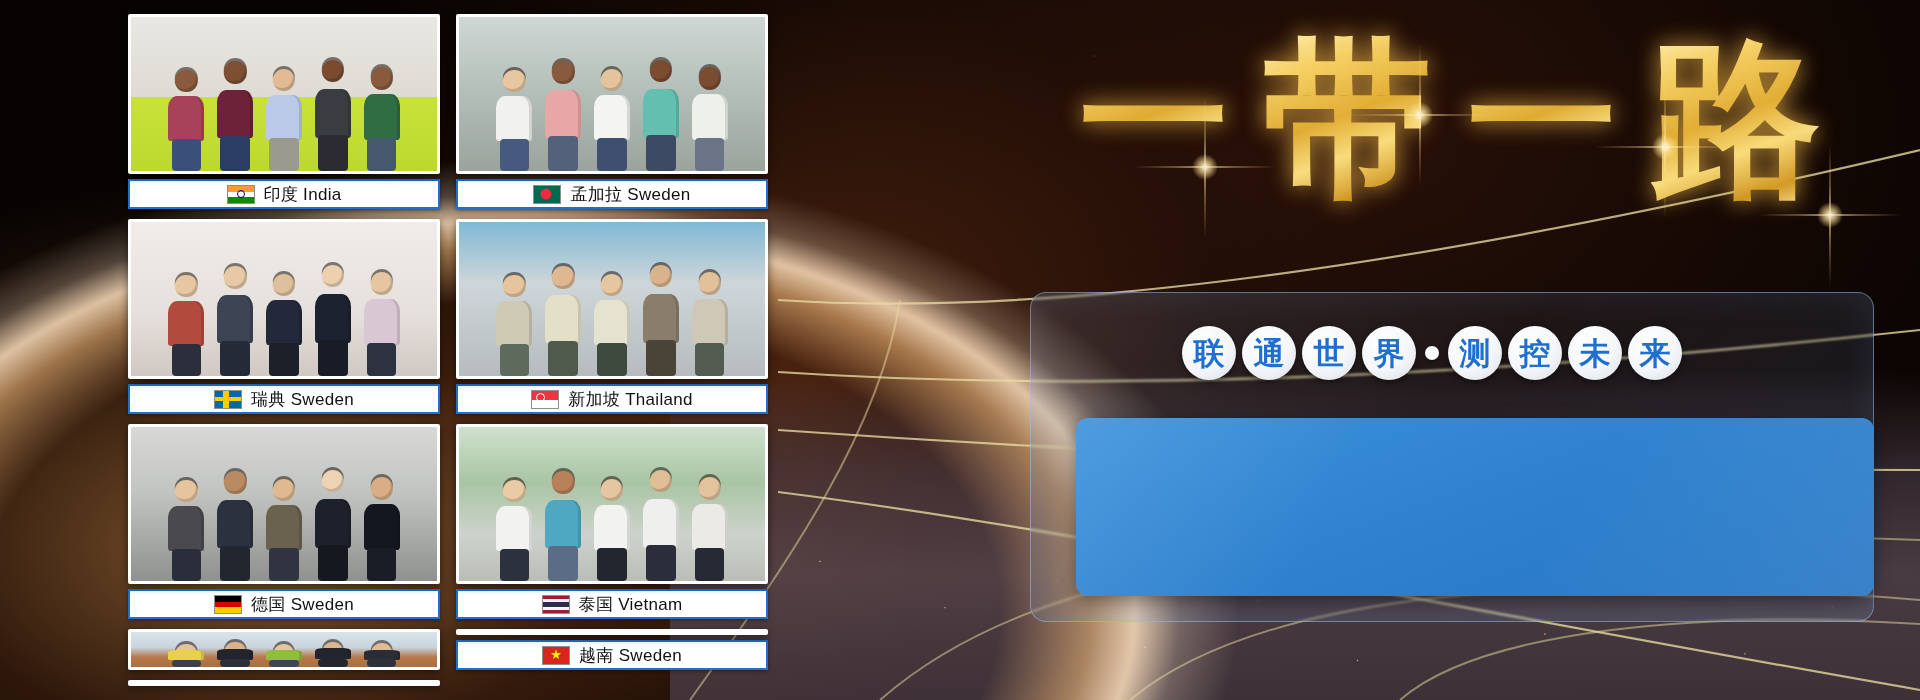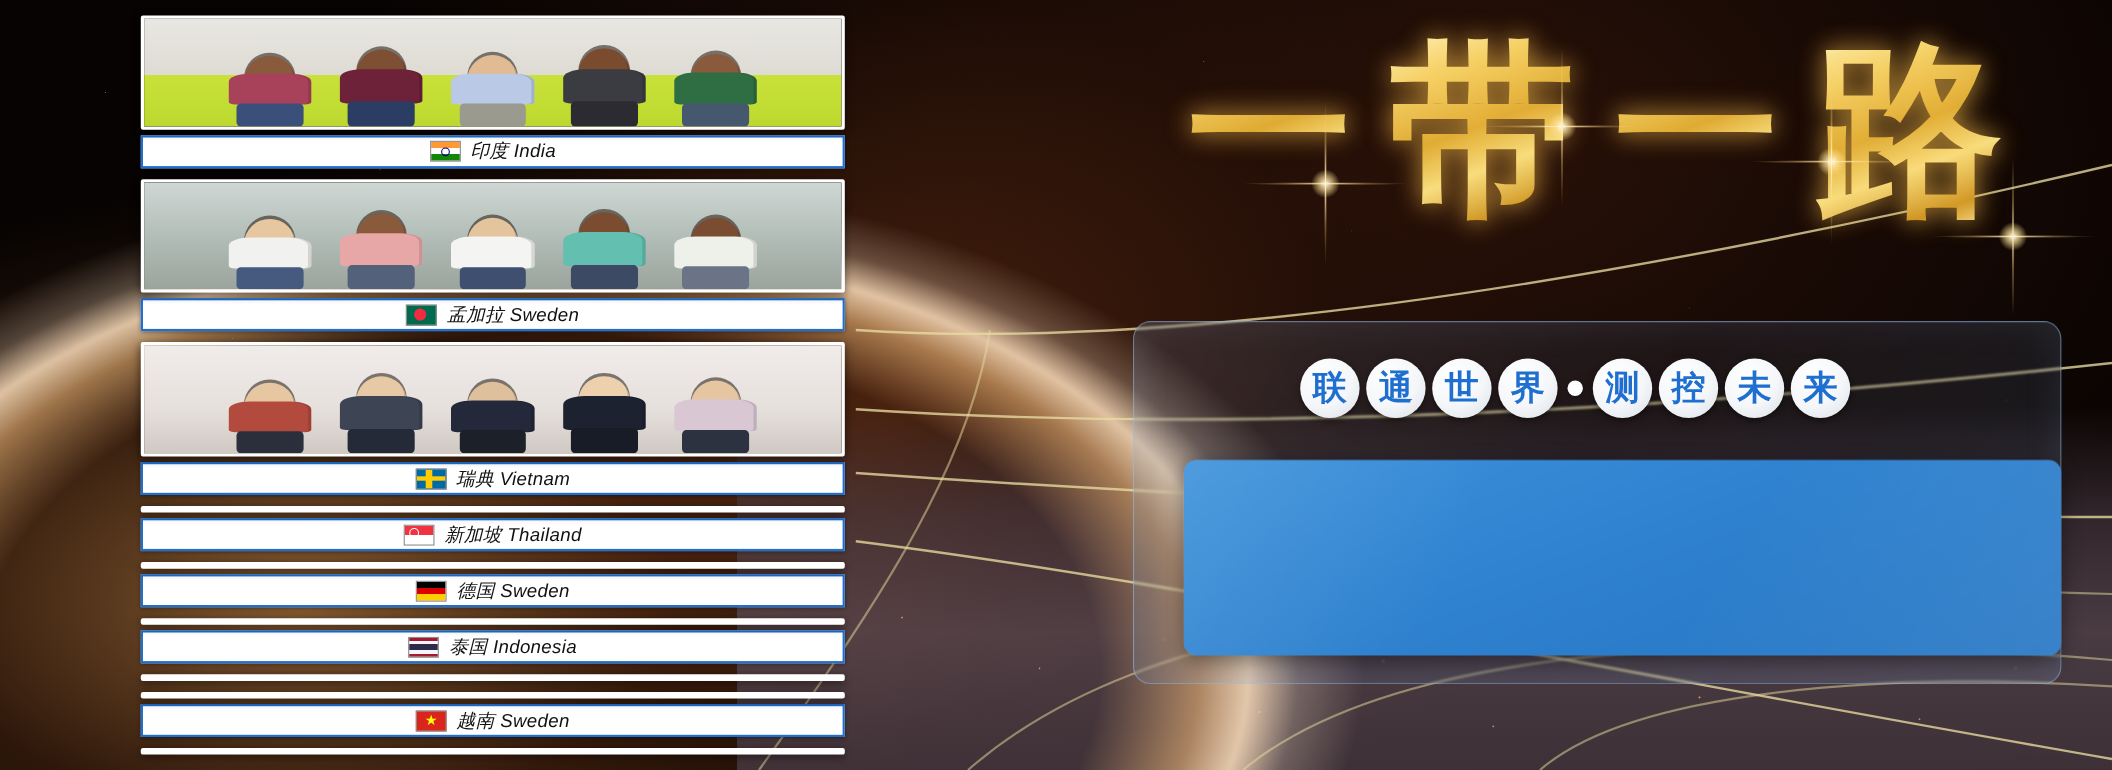--- a/index.html
+++ b/index.html
@@ -59,22 +59,22 @@
       radial-gradient(1.2px 1.2px at 88% 18%, rgba(255,255,255,.7), transparent 60%),
       radial-gradient(1px 1px at 95% 52%, rgba(255,250,245,.55), transparent 60%),
       radial-gradient(1.1px 1.1px at 49% 60%, rgba(255,255,255,.5), transparent 60%),
       radial-gradient(1px 1px at 35% 86%, rgba(255,250,240,.5), transparent 60%);
   }
   .bg-arcs{position:absolute;inset:0;}
 
   
   .grid{
     position:absolute;left:128px;top:14px;width:640px;height:672px;
-    display:grid;grid-template-columns:repeat(1,1fr);grid-template-rows:repeat(3,1fr);
-    column-gap:16px;row-gap:10px;font-style:italic;
+    display:grid;grid-template-columns:repeat(2,1fr);grid-template-rows:repeat(3,1fr);
+    column-gap:16px;row-gap:10px;
   }
   .cell{display:flex;flex-direction:column;}
   .photo{
     flex:1;border:3px solid #ffffff;border-radius:2px;overflow:hidden;
     box-shadow:0 2px 8px rgba(0,0,0,.55);position:relative;
   }
   .photo .scene{position:absolute;inset:0;}
   .photo .people{position:absolute;left:0;right:0;bottom:0;top:18%;display:flex;align-items:flex-end;justify-content:center;gap:2%;padding:0 3%;}
   .person{position:relative;width:15%;height:86%;}
   .person .head{position:absolute;left:50%;top:0;transform:translateX(-50%);width:52%;aspect-ratio:1;border-radius:50%;}
@@ -302,21 +302,21 @@
             </div>
             <div class="person" style="height: 82%;">
               <div class="head" style="background: rgb(230, 198, 161); box-shadow: rgba(0, 0, 0, 0.16) -2px -3px 0px inset, rgba(30, 20, 12, 0.55) 0px -3px 0px;"></div>
               <div class="body" style="background: rgb(217, 200, 212); box-shadow: rgba(0, 0, 0, 0.12) -3px 0px 0px inset;"></div>
               <div class="legs" style="background: rgb(45, 50, 64);"></div>
             </div>
           </div>
         </div>
         <div class="label">
           <span class="flag f-se"></span>
-          <span class="label-text">瑞典 Vietnam</span>
+          <span class="label-text">瑞典 Sweden</span>
         </div>
       </div>
       <div class="cell">
         <div class="photo">
           <div class="scene" style="background: linear-gradient(rgb(127, 185, 214) 0%, rgb(207, 214, 217) 40%, rgb(182, 188, 189) 100%);"></div>
           <div class="people">
             <div class="person" style="height: 80%;">
               <div class="head" style="background: rgb(229, 196, 158); box-shadow: rgba(0, 0, 0, 0.16) -2px -3px 0px inset, rgba(30, 20, 12, 0.55) 0px -3px 0px;"></div>
               <div class="body" style="background: rgb(207, 202, 180); box-shadow: rgba(0, 0, 0, 0.12) -3px 0px 0px inset;"></div>
               <div class="legs" style="background: rgb(93, 106, 92);"></div>
@@ -410,21 +410,21 @@
             </div>
             <div class="person" style="height: 82%;">
               <div class="head" style="background: rgb(227, 194, 156); box-shadow: rgba(0, 0, 0, 0.16) -2px -3px 0px inset, rgba(30, 20, 12, 0.55) 0px -3px 0px;"></div>
               <div class="body" style="background: rgb(236, 234, 230); box-shadow: rgba(0, 0, 0, 0.12) -3px 0px 0px inset;"></div>
               <div class="legs" style="background: rgb(38, 42, 52);"></div>
             </div>
           </div>
         </div>
         <div class="label">
           <span class="flag f-th"></span>
-          <span class="label-text">泰国 Indonesia</span>
+          <span class="label-text">泰国 Vietnam</span>
         </div>
       </div>
       <div class="cell">
         <div class="photo">
           <div class="scene" style="background: linear-gradient(rgb(217, 228, 234) 0%, rgb(200, 211, 221) 44%, rgb(182, 120, 76) 72%, rgb(169, 112, 63) 100%);"></div>
           <div class="people">
             <div class="person" style="height: 80%;">
               <div class="head" style="background: rgb(227, 194, 156); box-shadow: rgba(0, 0, 0, 0.16) -2px -3px 0px inset, rgba(30, 20, 12, 0.55) 0px -3px 0px;"></div>
               <div class="body" style="background: rgb(232, 210, 74); box-shadow: rgba(0, 0, 0, 0.12) -3px 0px 0px inset;"></div>
               <div class="legs" style="background: rgb(58, 63, 74);"></div>

